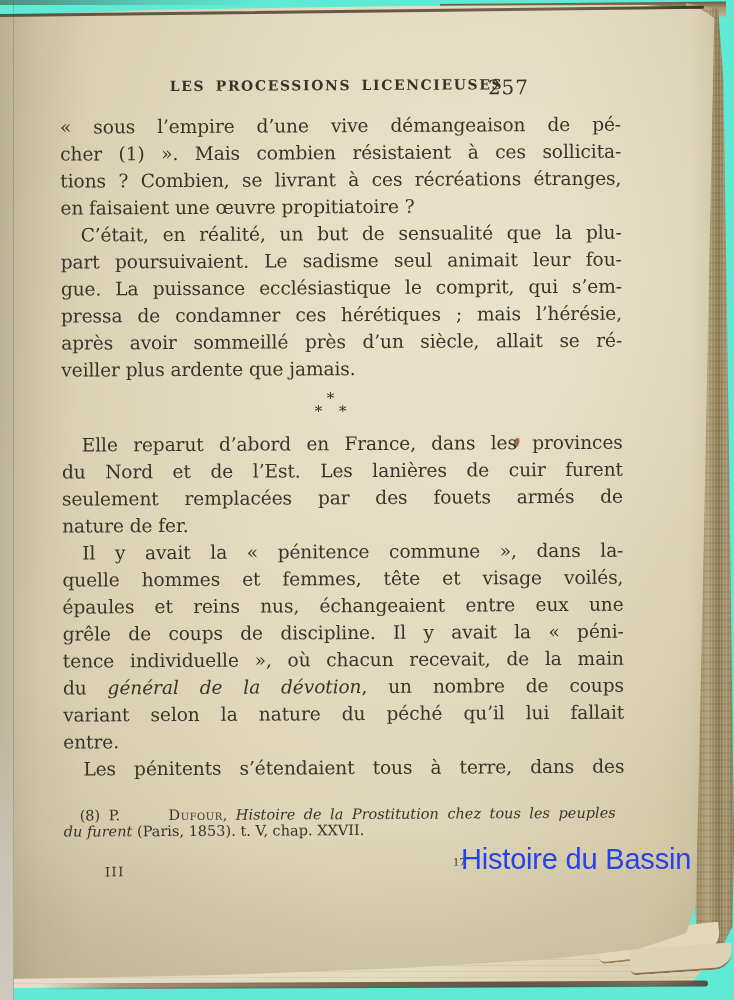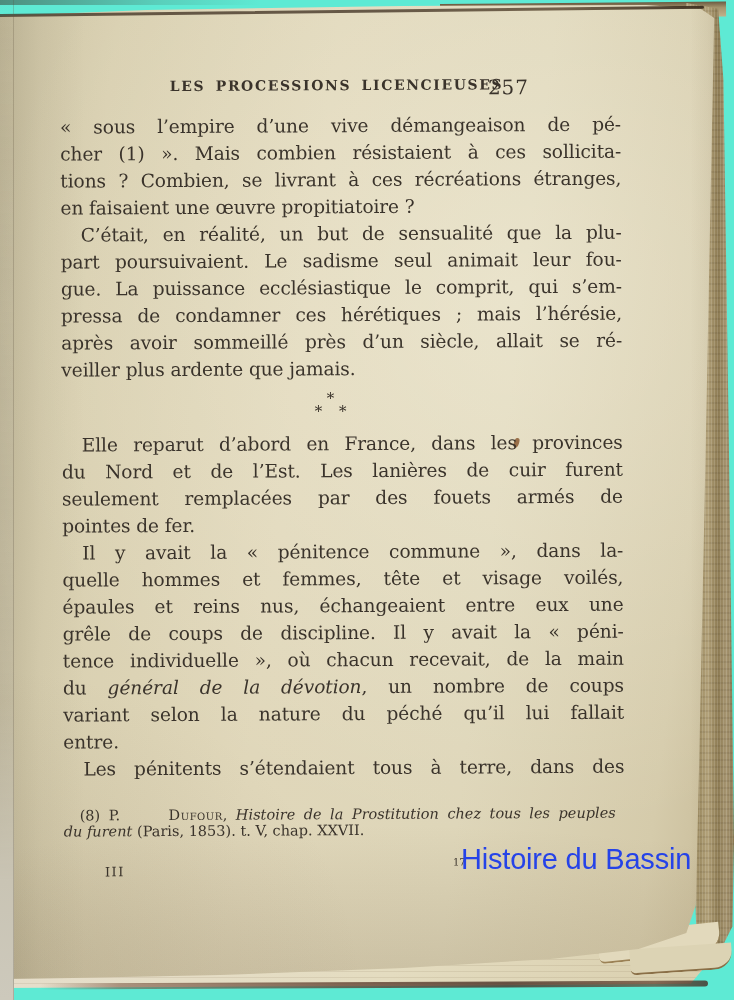--- a/index.html
+++ b/index.html
@@ -114,21 +114,21 @@
         <div class="divider">
           <div class="div-stars">
             <div>*</div>
             <div>* *</div>
           </div>
         </div>
         <div>
           <div class="line  first-indent"><span>Elle reparut d’abord en France, dans les provinces</span></div>
           <div class="line "><span>du Nord et de l’Est. Les lanières de cuir furent</span></div>
           <div class="line "><span>seulement remplacées par des fouets armés de</span></div>
-          <div class="line  last"><span>pointes de fer.</span></div>
+          <div class="line  last"><span>nature de fer.</span></div>
         </div>
         <div>
           <div class="line  first-indent"><span>Il y avait la « pénitence commune », dans la-</span></div>
           <div class="line "><span>quelle hommes et femmes, tête et visage voilés,</span></div>
           <div class="line "><span>épaules et reins nus, échangeaient entre eux une</span></div>
           <div class="line "><span>grêle de coups de discipline. Il y avait la « péni-</span></div>
           <div class="line "><span>tence individuelle », où chacun recevait, de la main</span></div>
           <div class="line "><span>du </span><span class="it">général de la dévotion</span><span>, un nombre de coups</span></div>
           <div class="line "><span>variant selon la nature du péché qu’il lui fallait</span></div>
           <div class="line  last"><span>entre.</span></div>

